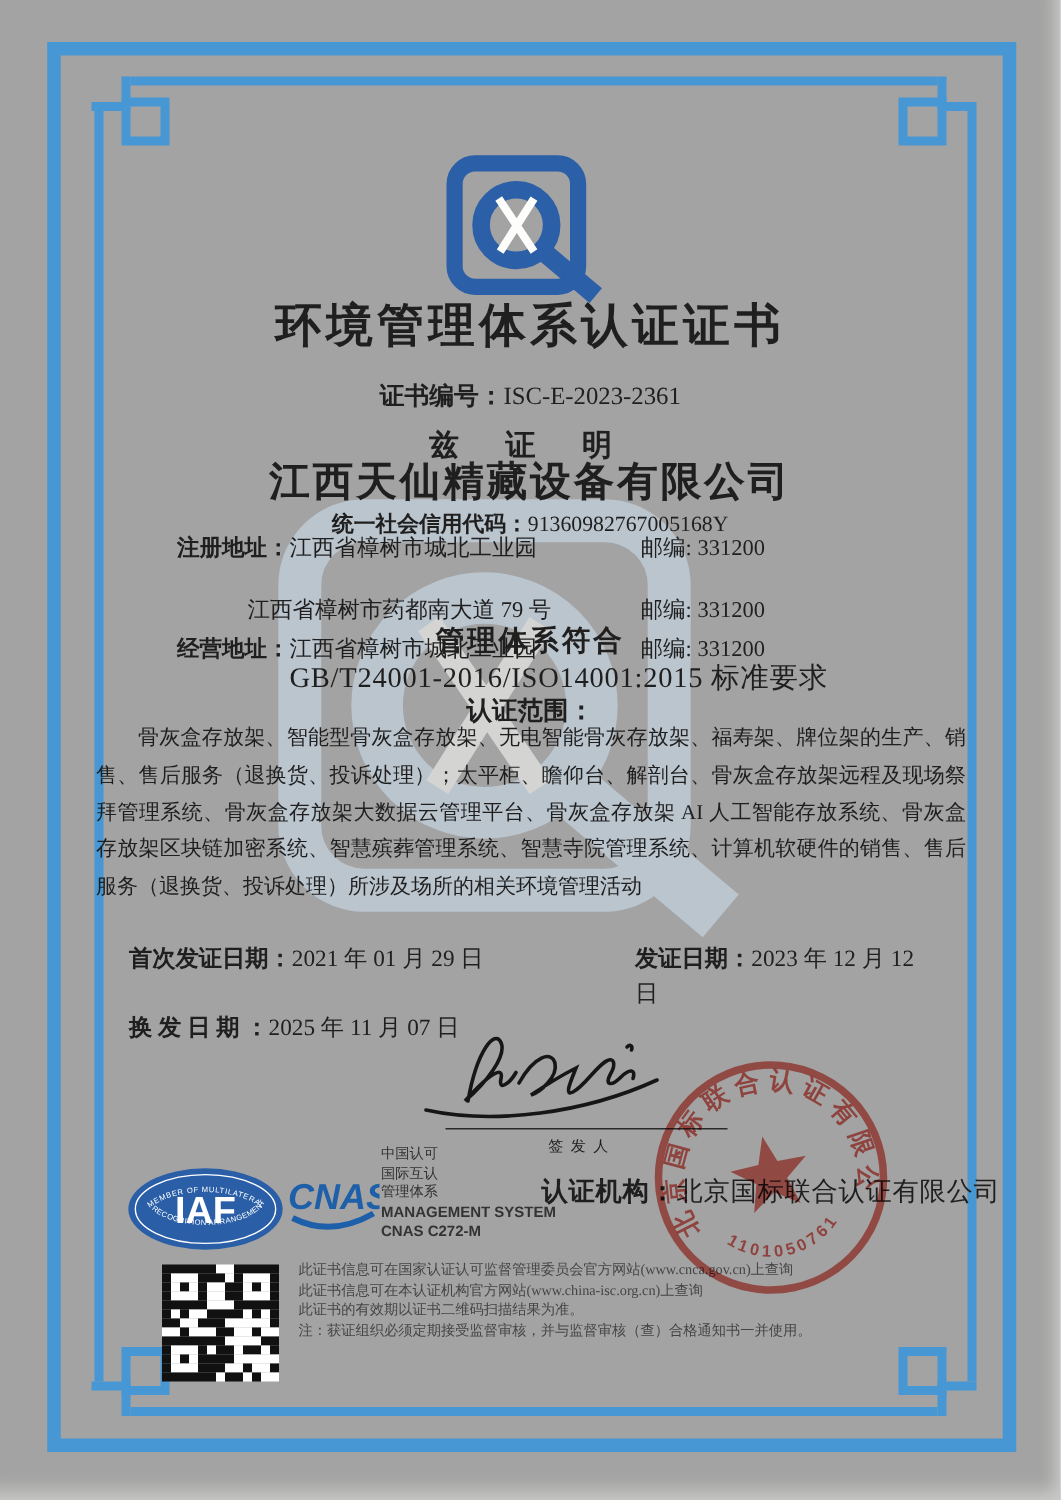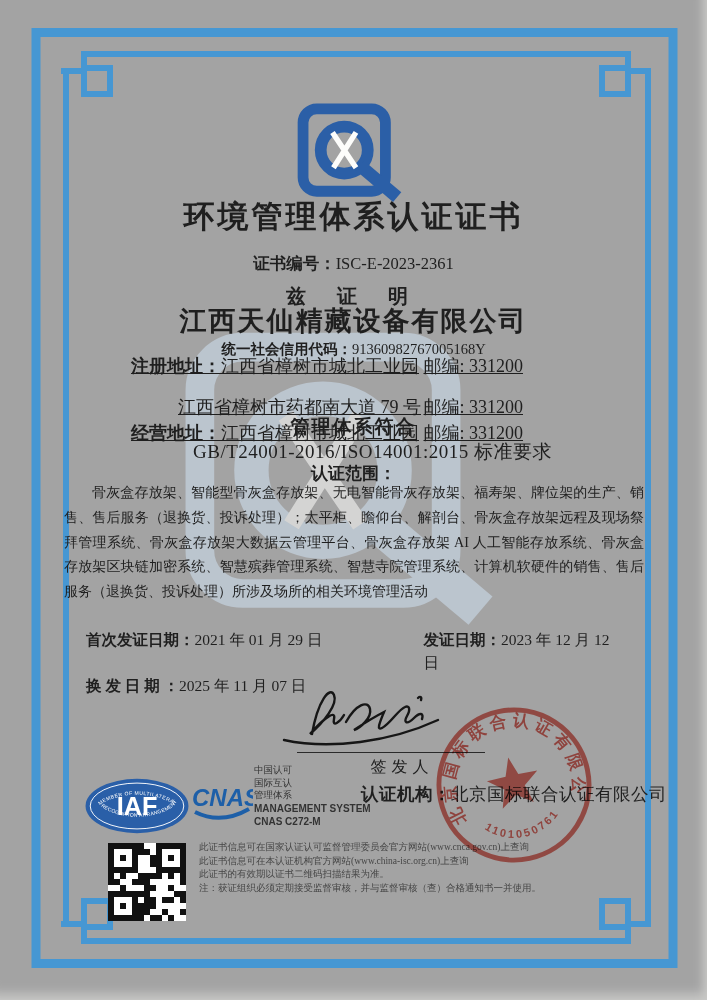--- a/index.html
+++ b/index.html
@@ -9,35 +9,35 @@
   .abs{position:absolute;}
   .ctr{left:0;width:707px;text-align:center;}
   svg{display:block;}
   .frame-svg{position:absolute;left:0;top:0;z-index:1;pointer-events:none;}
   .wm{position:absolute;left:182px;top:330px;z-index:0;opacity:.55;}
   .title{top:196px;font-size:31px;font-weight:bold;letter-spacing:3px;}
   .certno{top:253px;font-size:16.5px;}
   .hereby{top:283px;font-size:20px;font-weight:bold;letter-spacing:13px;}
   .company{top:303px;font-size:27px;font-weight:bold;letter-spacing:2px;}
   .ccode{top:340px;font-size:14.5px;}
-  .addr-row{left:131px;top:355px;width:392px;font-size:18px;display:flex;justify-content:space-between;line-height:22px;text-decoration:underline;}
+  .addr-row{left:118px;top:355px;width:392px;font-size:15px;display:flex;justify-content:space-between;line-height:22px;}
   .addr-row2{top:374px;margin-top:48px;}
   .addr-row3{top:396px;padding-left:47px;width:345px;}
   .b{font-weight:bold;}
   .conform{top:414px;font-size:19px;font-weight:bold;letter-spacing:2px;}
   .standard{top:439px;font-size:19px;letter-spacing:.5px;padding-left:19px;}
   .scopelbl{top:462px;font-size:17px;font-weight:bold;}
   .scope{left:64px;top:481px;width:580px;font-size:14px;line-height:24.8px;
          text-align:justify;text-indent:2em;z-index:2;}
   .dates{left:86px;top:628px;width:540px;font-size:15.5px;line-height:23px;z-index:2;}
   .dates .row{display:flex;}
   .dates .lc{width:342px;}
   .sig-svg{position:absolute;left:268px;top:682px;z-index:2;}
   .sigline{position:absolute;left:297px;top:752px;width:188px;border-top:1.5px solid #2a2a2a;}
-  .signer{left:308px;top:757px;width:188px;text-align:center;font-size:16px;letter-spacing:5px;}
+  .signer{left:294px;top:757px;width:188px;text-align:center;font-size:10px;letter-spacing:5px;}
   .authority{left:361px;top:782px;font-size:17.5px;z-index:2;letter-spacing:.5px;}
   .stamp-svg{position:absolute;left:429px;top:700px;z-index:3;mix-blend-mode:multiply;opacity:.92;}
   .iaf-svg{position:absolute;left:82px;top:777px;z-index:2;}
   .cnas-svg{position:absolute;left:191px;top:781px;z-index:2;}
   .cnas-info{left:254px;top:764px;font-size:9.5px;line-height:12.5px;color:#333;z-index:2;}
   .cnas-info .en{font-family:"Liberation Sans","DejaVu Sans",sans-serif;font-weight:bold;font-size:10px;line-height:12px;margin-top:1px;}
   .qr{left:108px;top:843px;width:78px;height:78px;display:grid;grid-template-columns:repeat(13,1fr);grid-template-rows:repeat(13,1fr);z-index:2;}
   .qr div{background:#fff;} .qr div.k{background:#111;}
   .notes{left:199px;top:841px;width:430px;font-size:9.5px;line-height:13.5px;color:#454545;z-index:2;}
   .footer{top:908px;font-size:11.5px;color:#3d3d3d;z-index:2;letter-spacing:.3px;}

